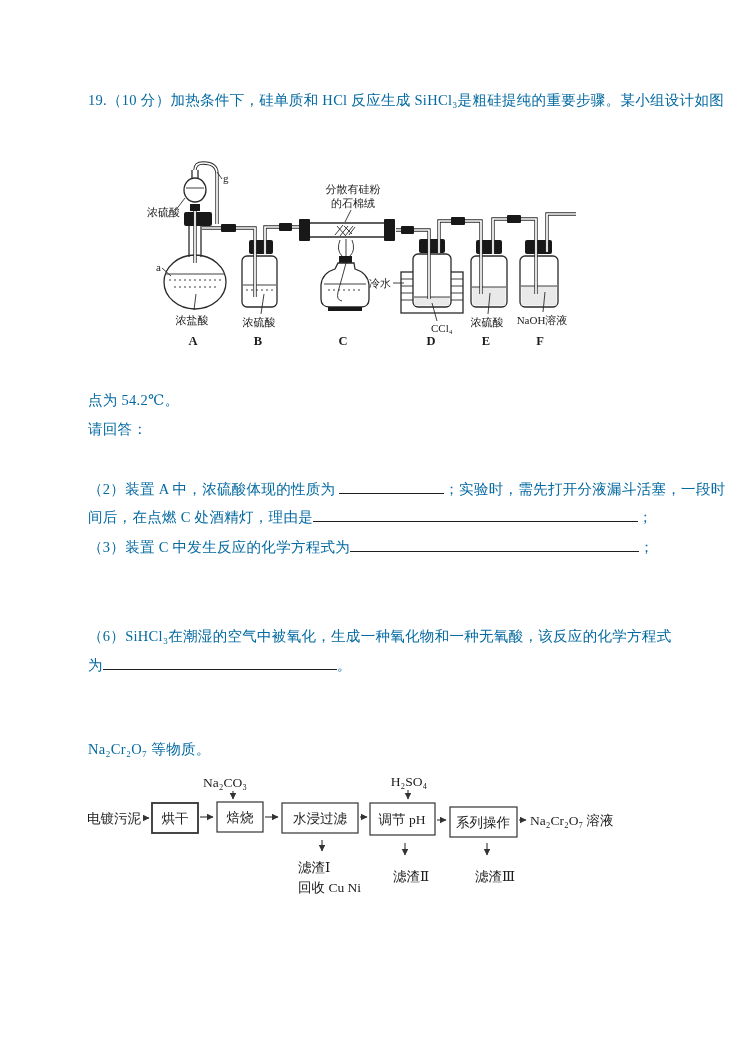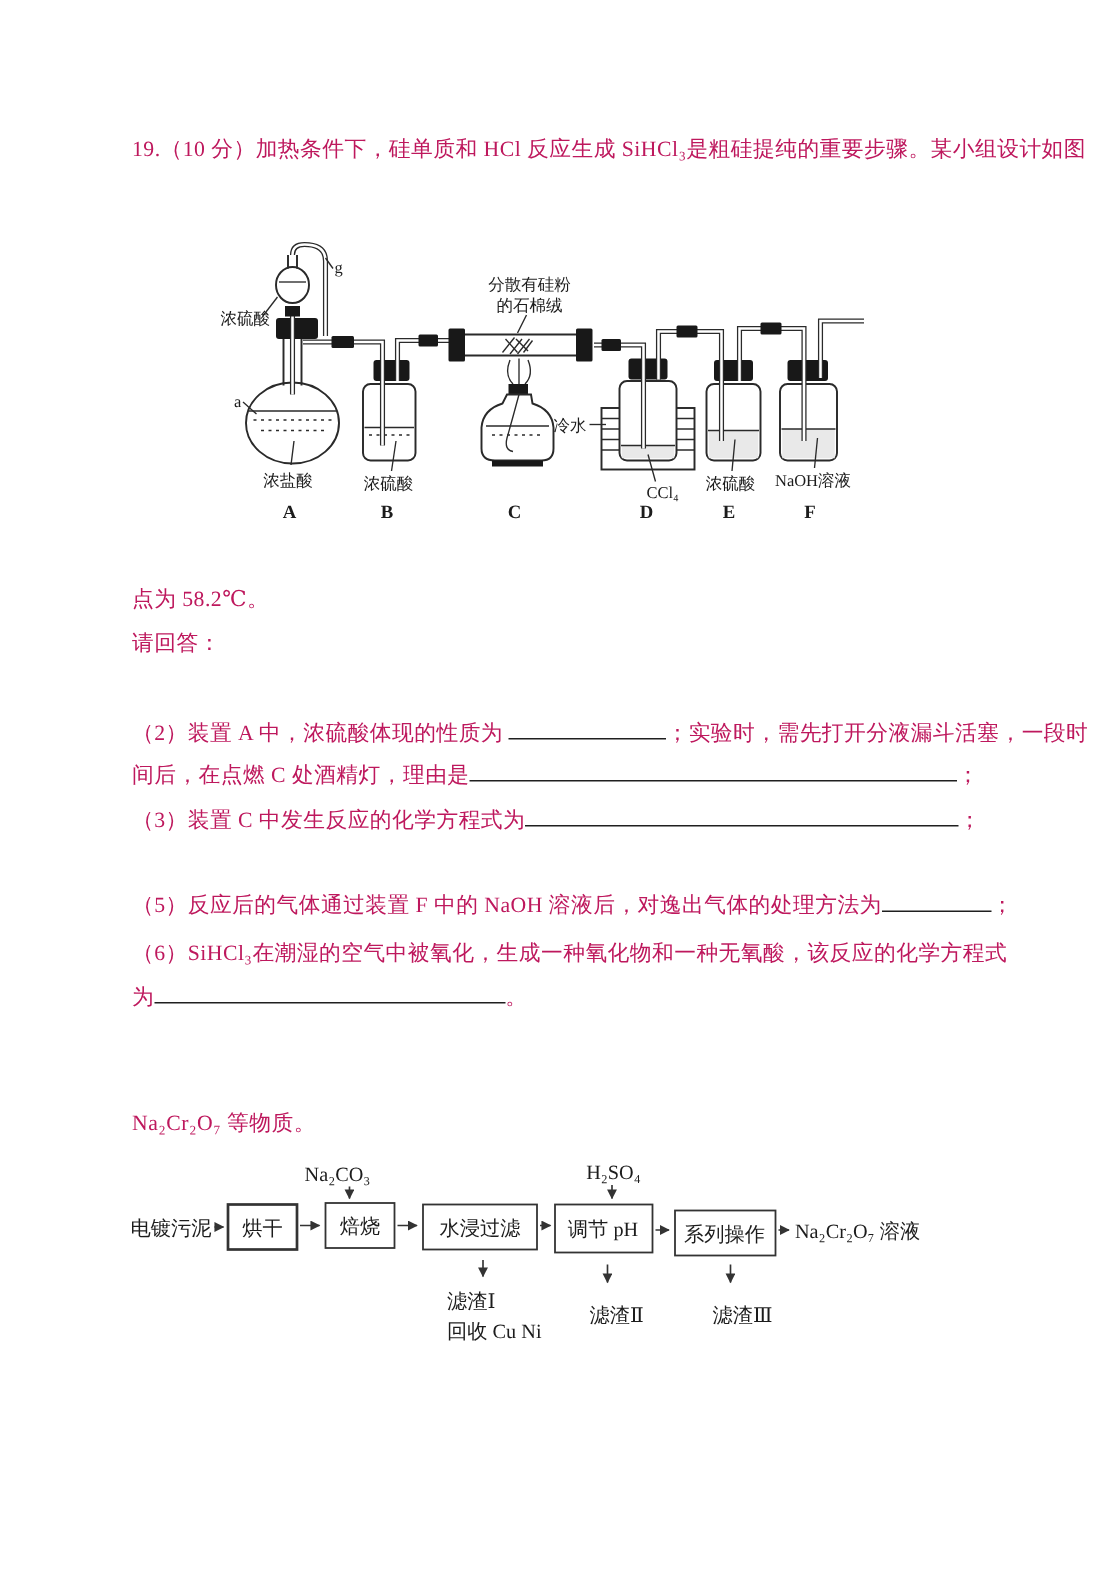--- a/index.html
+++ b/index.html
@@ -1,20 +1,20 @@
 <!DOCTYPE html>
 <html><head>
 <meta charset="utf-8">
 <style>
   * { margin:0; padding:0; box-sizing:border-box; }
   html,body { background:#fff; }
   .page {
     position:relative; width:744px; height:1052px; background:#ffffff;
     font-family:"Liberation Serif","DejaVu Serif",serif;
-    color:#be185d; overflow:hidden;
+    color:#0369a1; overflow:hidden;
   }
   .tline {
     position:absolute; left:88px; white-space:nowrap;
     font-size:14.5px; letter-spacing:0.3px; line-height:21px;
   }
   .blank {
     display:inline-block; border-bottom:1.2px solid #1f1f1f; height:0.95em;
   }
   .b68{width:68px}.b213{width:213px}.b105{width:105px}.b325{width:325px}
   .b289{width:289px}.b197{width:197px}.b73{width:73px}.b234{width:234px}
@@ -180,32 +180,31 @@
 
     <line class="lnt" x1="393" y1="154" x2="395" y2="133"></line>
     <text class="lbl" x="392" y="166" text-anchor="middle">浓硫酸</text>
     <text class="ltr" x="391" y="185" text-anchor="middle">E</text>
 
     <line class="lnt" x1="448" y1="152" x2="450" y2="132"></line>
     <text class="lbl" x="447" y="164" text-anchor="middle">NaOH溶液</text>
     <text class="ltr" x="445" y="185" text-anchor="middle">F</text>
   </svg>
 
-  <div class="tline" style="top:390px">点为 58.2℃。</div>
+  <div class="tline" style="top:390px">点为 54.2℃。</div>
   <div class="tline" style="top:419px">请回答：</div>
 
 
   <div class="tline" style="top:479px"><span>（2）装置 A 中，浓硫酸体现的性质为 </span><span class="blank b105"></span><span>；实验时，需先打开分液漏斗活塞，一段时</span></div>
 
   <div class="tline" style="top:507px"><span>间后，在点燃 C 处酒精灯，理由是</span><span class="blank b325"></span><span>；</span></div>
 
   <div class="tline" style="top:537px"><span>（3）装置 C 中发生反应的化学方程式为</span><span class="blank b289"></span><span>；</span></div>
 
 
-  <div class="tline" style="top:594px"><span>（5）反应后的气体通过装置 F 中的 NaOH 溶液后，对逸出气体的处理方法为</span><span class="blank b73"></span><span>；</span></div>
 
   <div class="tline" style="top:626px">（6）SiHCl₃在潮湿的空气中被氧化，生成一种氧化物和一种无氧酸，该反应的化学方程式</div>
 
   <div class="tline" style="top:655px"><span>为</span><span class="blank b234"></span><span>。</span></div>
 
   <div class="tline" style="top:739px">Na₂Cr₂O₇ 等物质。</div>
 
   <svg style="position:absolute;left:85px;top:765px" width="545" height="135" viewBox="0 0 545 135">
     <defs>
       <marker id="ah" markerWidth="8" markerHeight="8" refX="5.5" refY="3" orient="auto">

